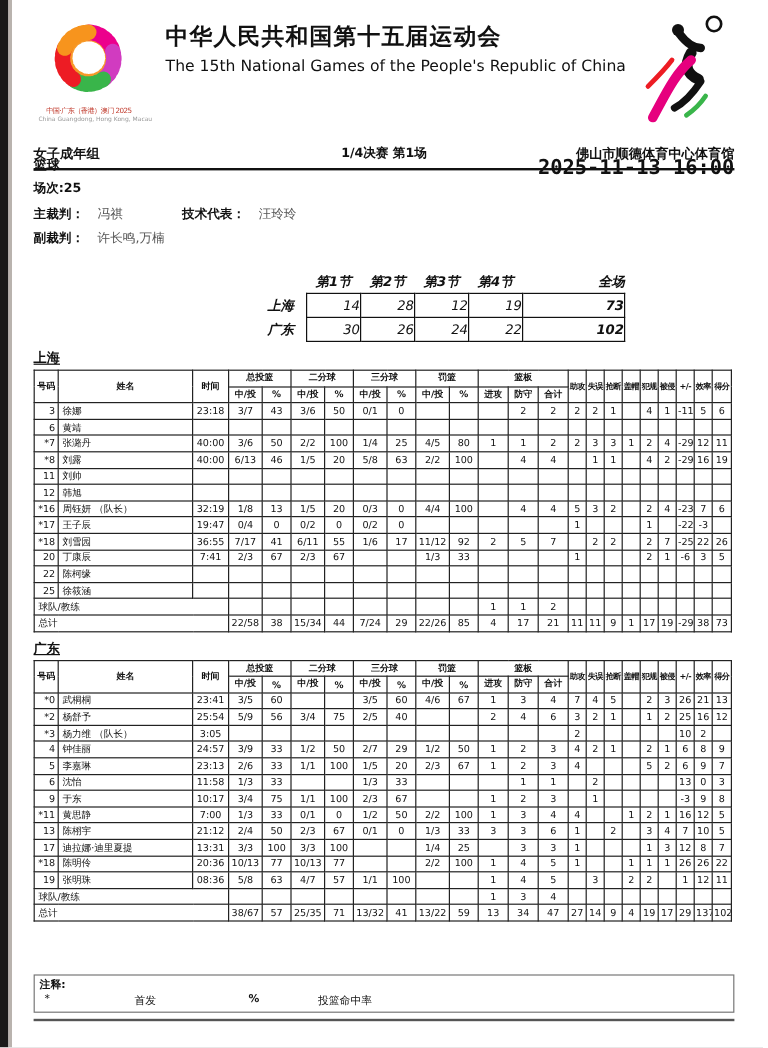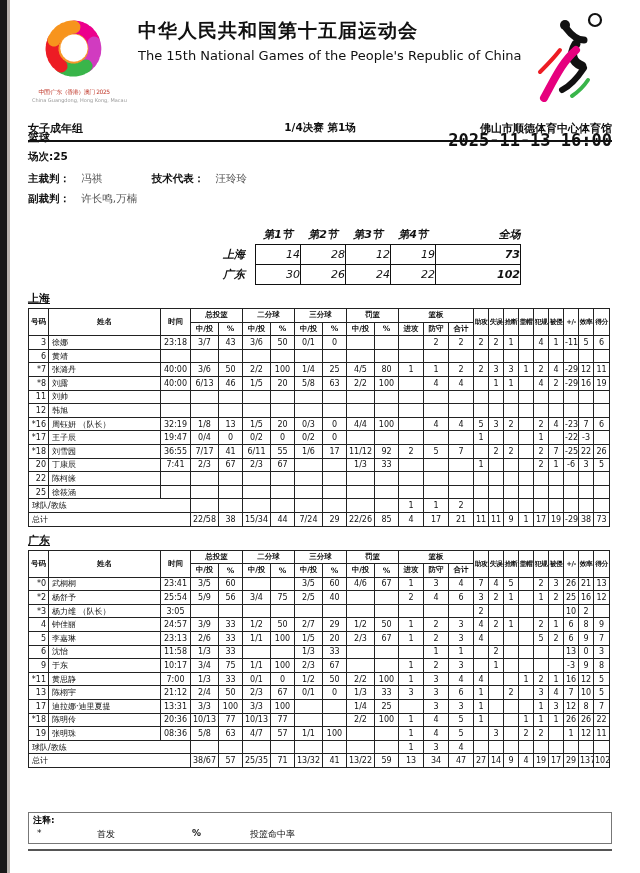--- a/index.html
+++ b/index.html
@@ -58,21 +58,21 @@
   table.stats td.name{text-align:left;padding-left:3px;}
   table.stats td.time{padding-right:1px;}
   table.stats td.lbl{text-align:left;padding-left:3px;}
 
   
   .notes{position:absolute;left:28px;top:812px;width:582px;border:1px solid #777;font-size:9px;}
   .notes .n1{font-weight:bold;padding:1px 0 0 4px;}
   .notes .n2{display:flex;padding:1px 0 2px 8px;}
   .notes .n2 span{display:inline-block;}
   .ns-star{width:60px;}
-  .ns-sdesc{width:95px;}
+  .ns-sdesc{width:95px;margin-left:15px;}
   .ns-pct{width:58px;font-weight:bold;}
   .footer-line{position:absolute;left:28px;top:849px;width:584px;border-top:2.5px solid #555;}
   .footer{position:absolute;left:28px;top:855px;width:584px;font-size:8.5px;color:#444;
           font-family:"DejaVu Serif","Liberation Serif",serif;}
   .footer .pg{position:absolute;right:0;top:0;}
 </style>
 </head>
 <body>
 
 <div class="page">

